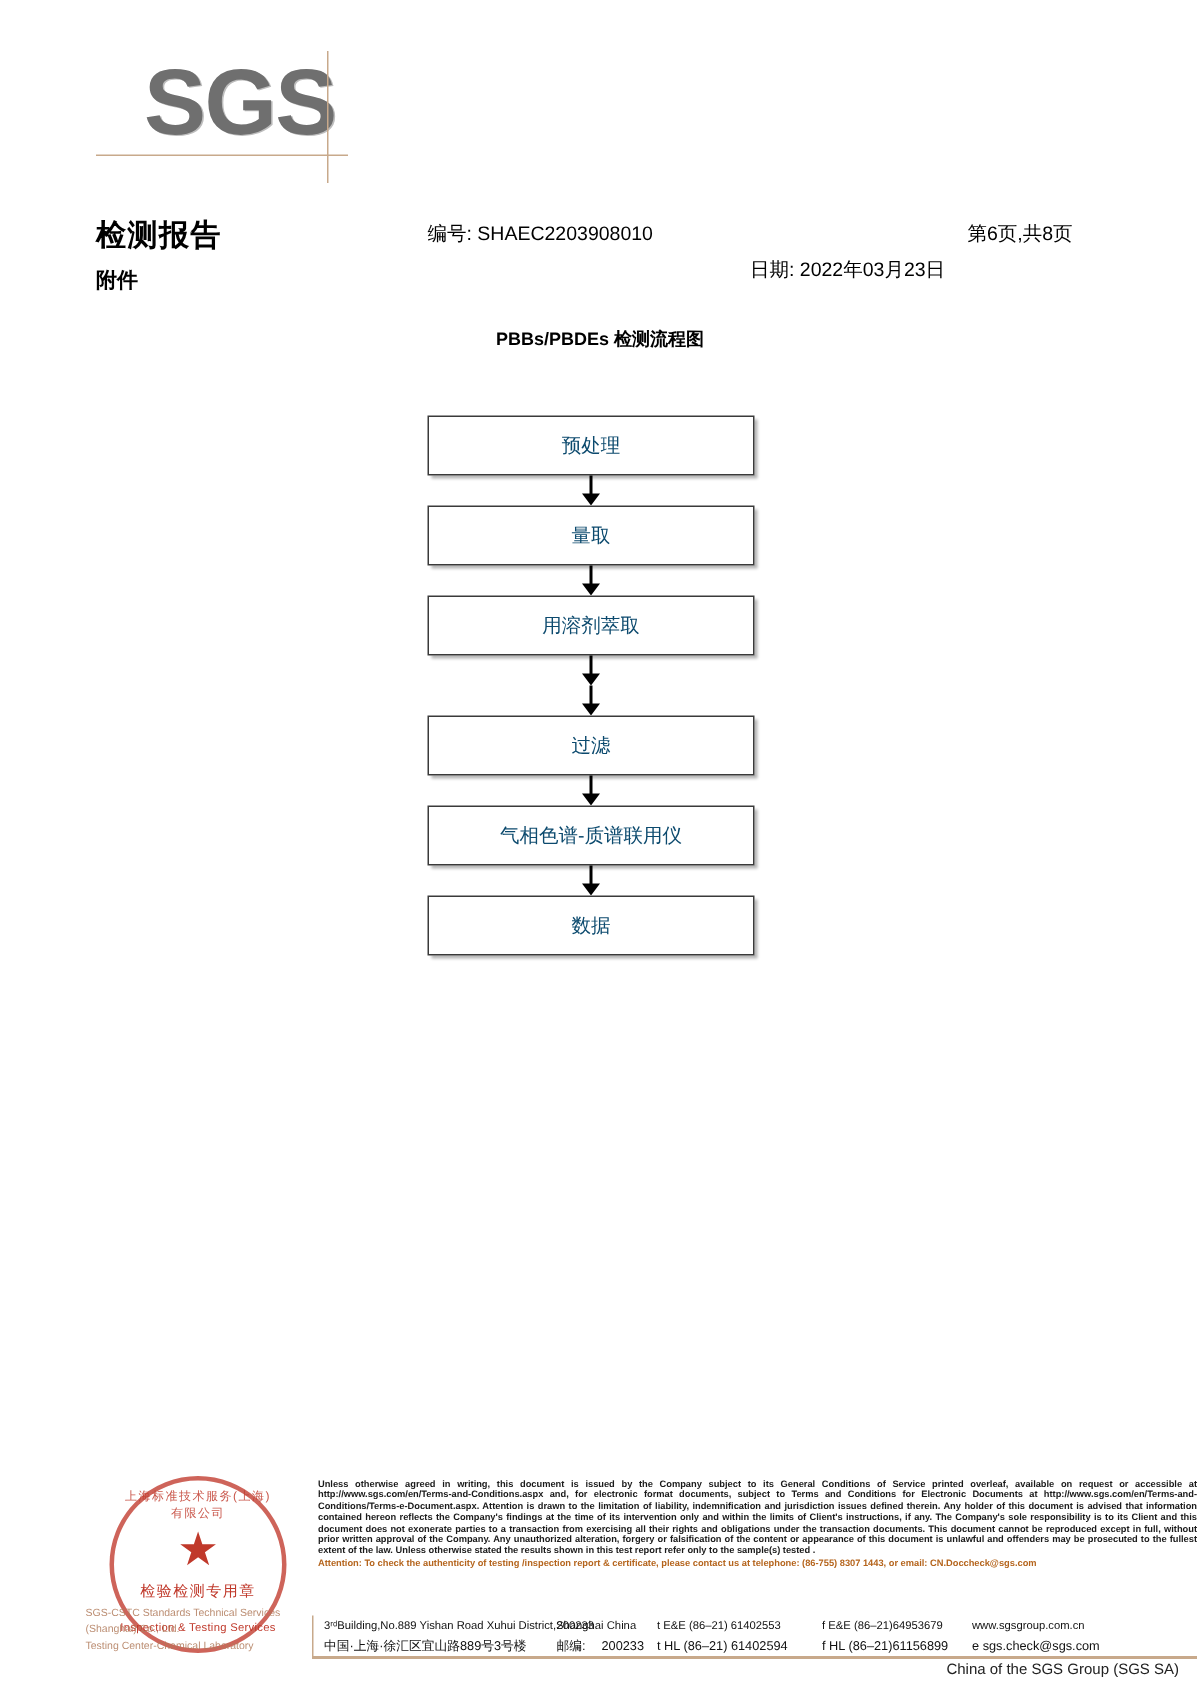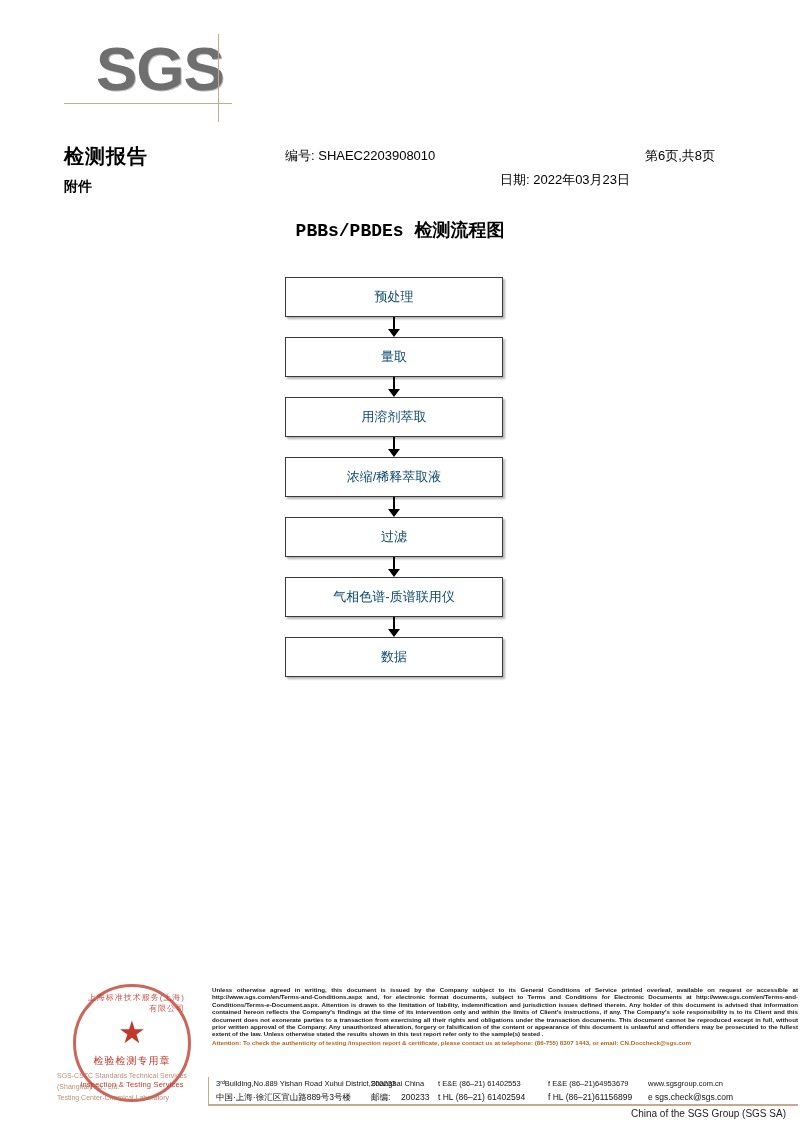--- a/index.html
+++ b/index.html
@@ -92,23 +92,22 @@
     font-size: 13px;
   }
 
   
   #flow-title {
     position: absolute;
     left: 0;
     top: 218px;
     width: 800px;
     text-align: center;
-    font-size: 18px;
-    font-weight: bold;
-    font-family: Liberation Mono, monospace;
+    font-size: 12px;
+    font-weight: bold;
   }
   #flow {
     position: absolute;
     left: 285px;
     top: 277px;
     width: 218px;
   }
   .flow-node {
     position: relative;
     width: 218px;
@@ -193,21 +192,21 @@
     text-align: center;
     font-size: 7.5px;
     color: #c0392b;
     letter-spacing: 0.2px;
   }
   #seal-arc {
     position: absolute;
     left: 6px;
     top: 8px;
     width: 106px;
-    text-align: right;
+    text-align: center;
     font-size: 8px;
     color: #c0392b;
     opacity: 0.85;
     letter-spacing: 1px;
   }
   #company-lines {
     position: absolute;
     left: 57px;
     top: 1070px;
     width: 160px;
@@ -317,21 +316,20 @@
         <span class="shaft"></span>
         <span class="head"></span>
       </div>
 
     <div class="flow-node">用溶剂萃取</div>
     <div class="flow-arrow">
         <span class="shaft"></span>
         <span class="head"></span>
       </div>
 
-    <div class="flow-node">浓缩/稀释萃取液</div>
     <div class="flow-arrow">
         <span class="shaft"></span>
         <span class="head"></span>
       </div>
 
     <div class="flow-node">过滤</div>
     <div class="flow-arrow">
         <span class="shaft"></span>
         <span class="head"></span>
       </div>

